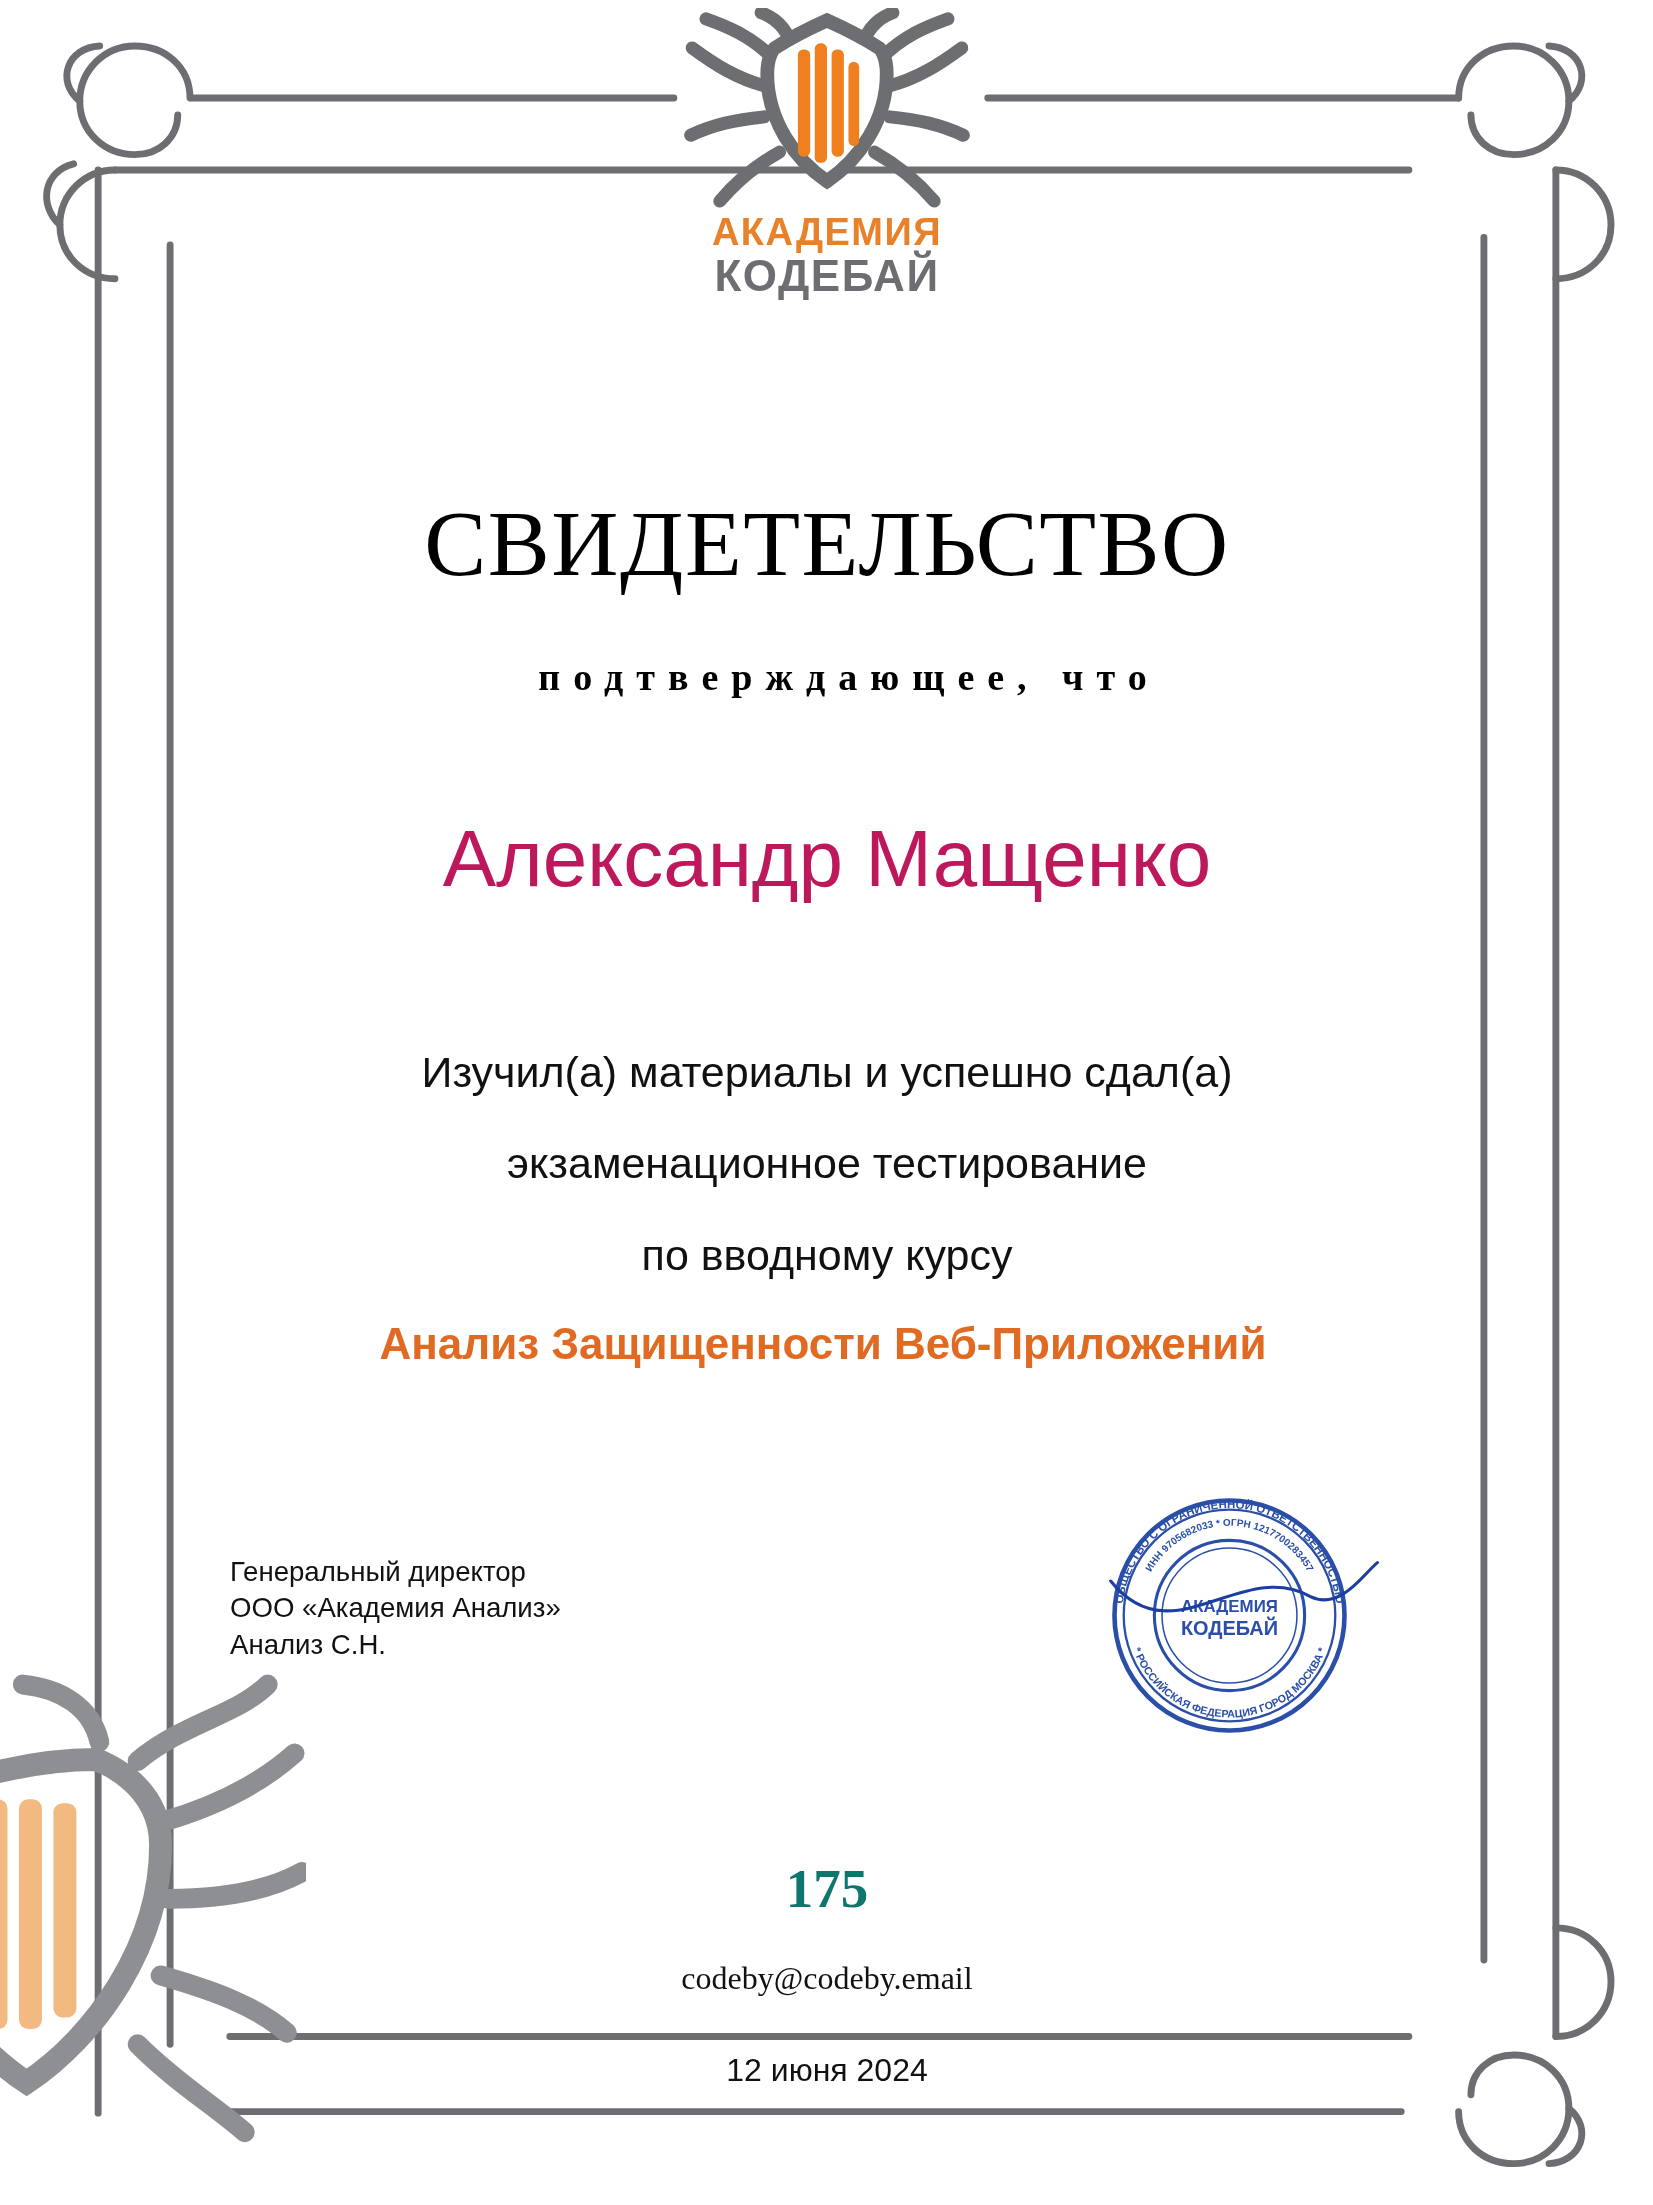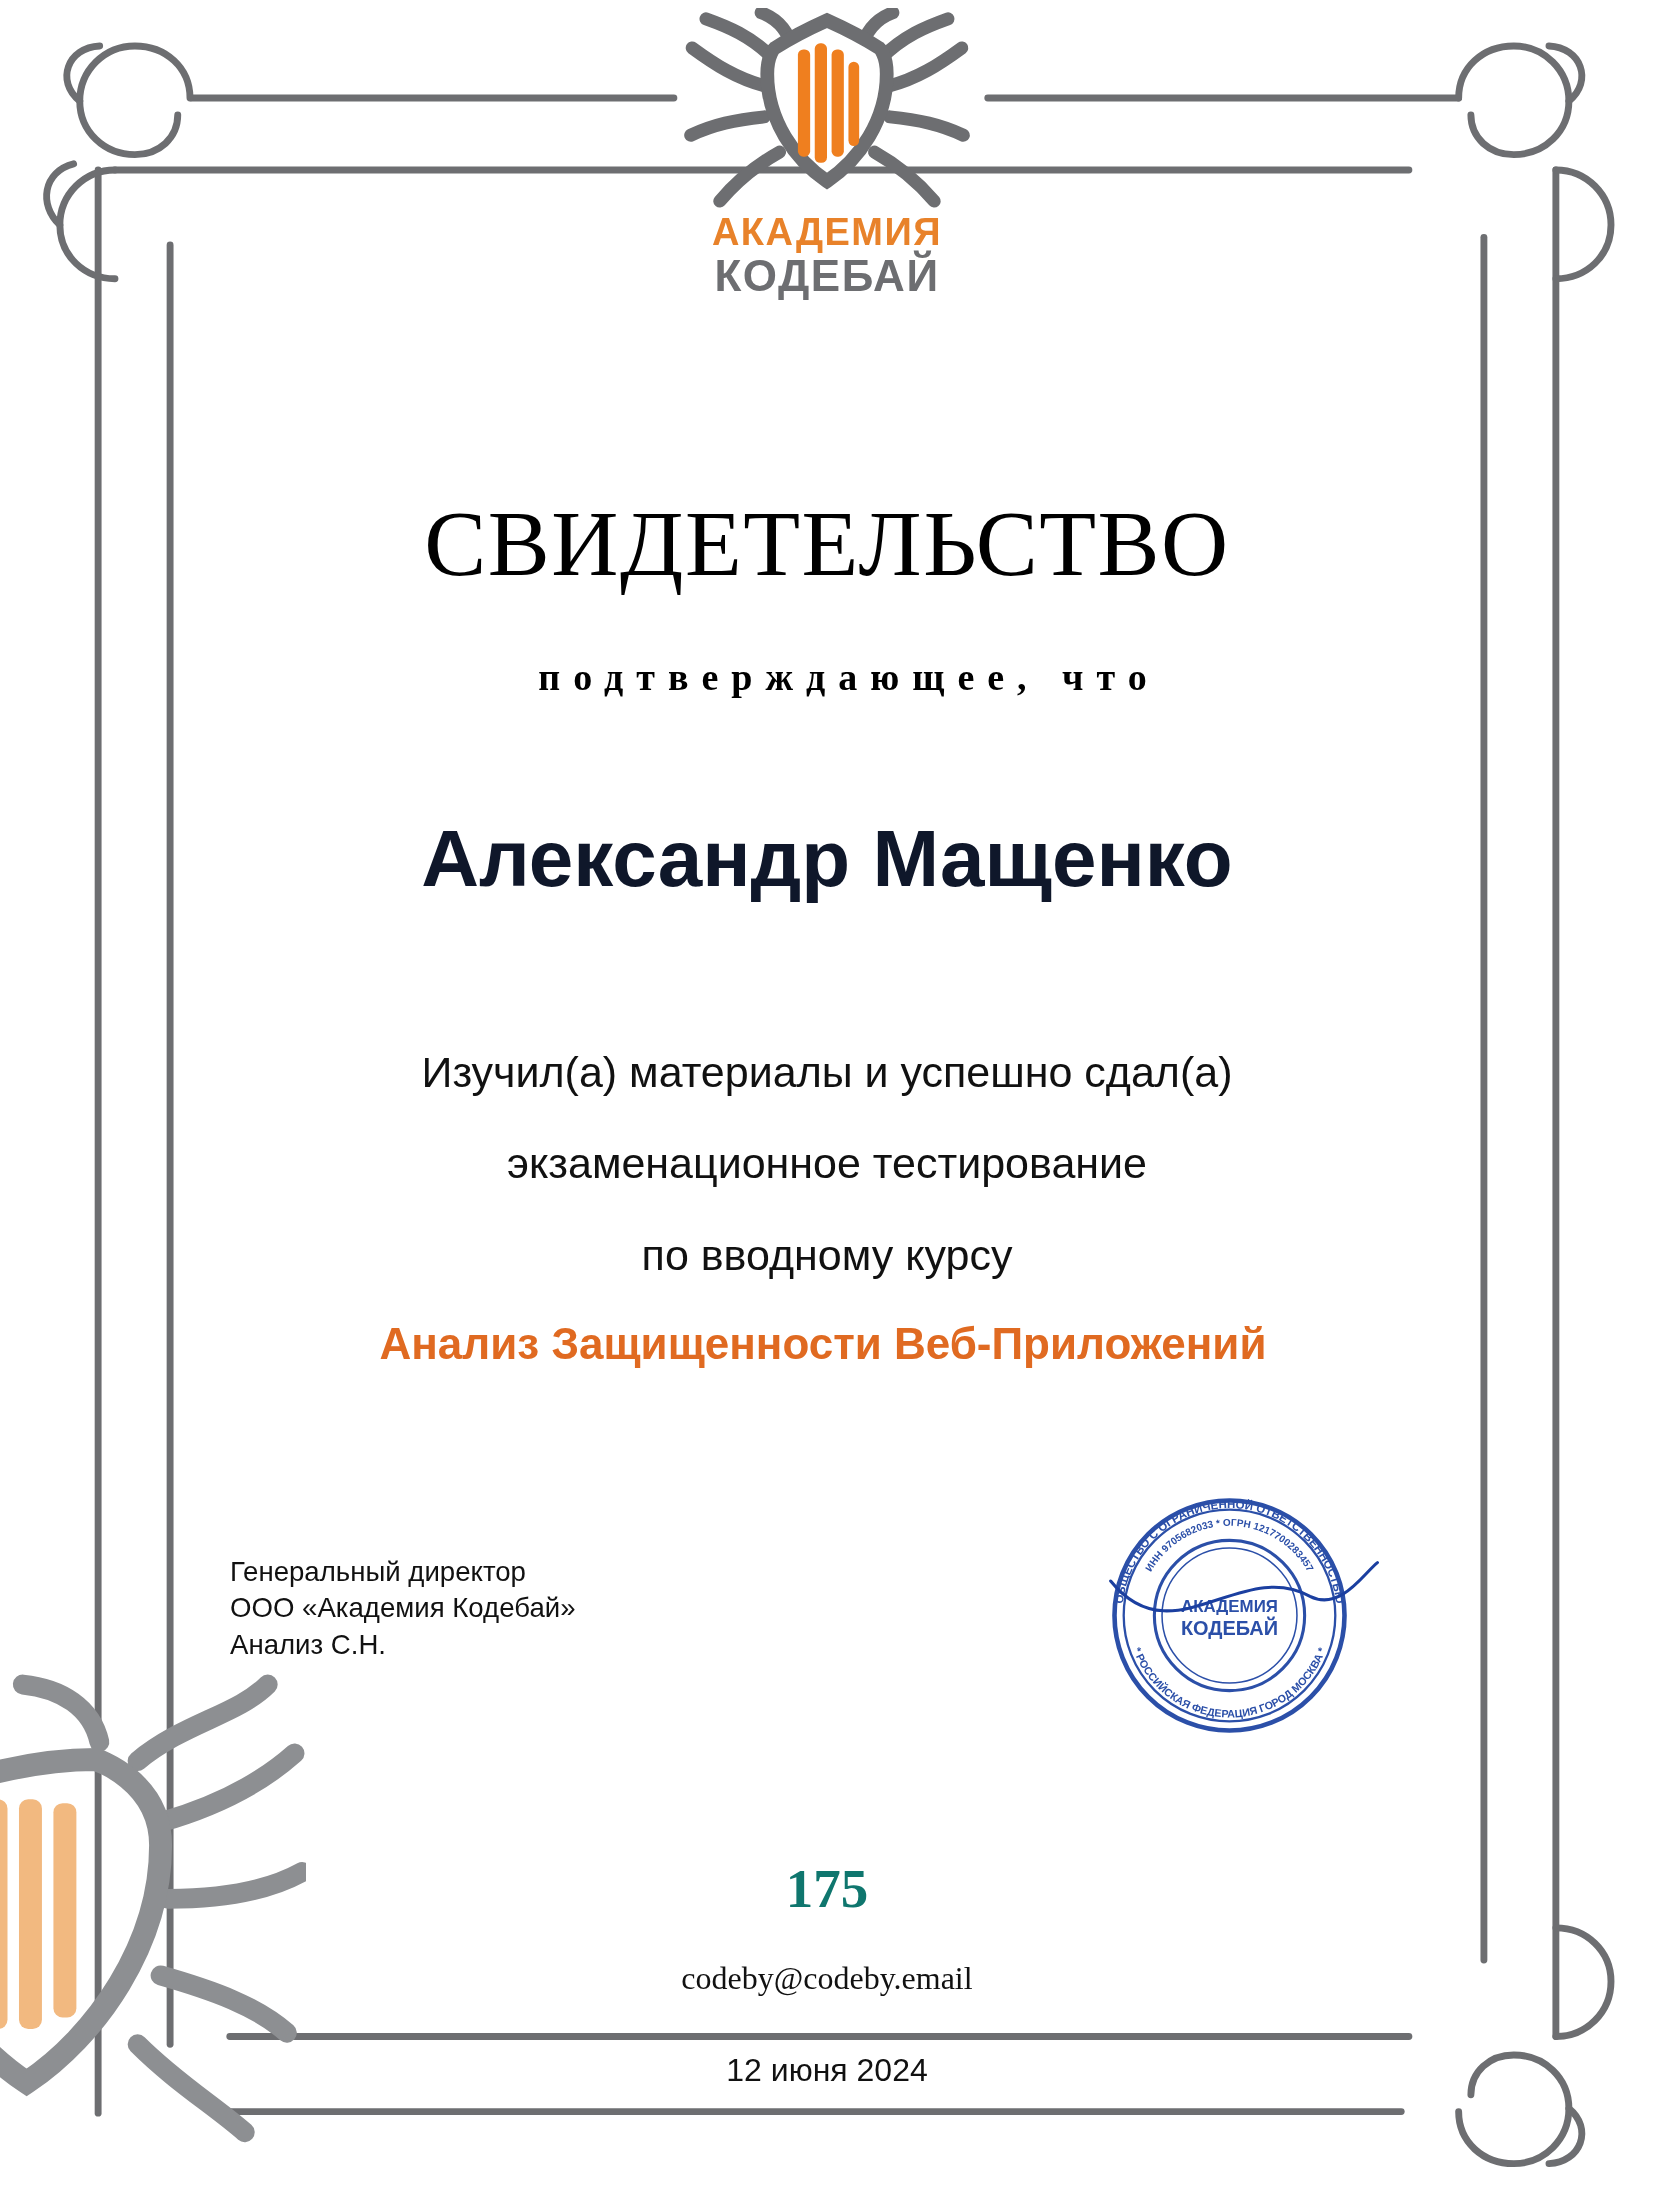--- a/index.html
+++ b/index.html
@@ -80,22 +80,21 @@
     letter-spacing: 13px;
     color: #000;
     padding-left: 44px;
   }
   .recipient {
     position: absolute;
     top: 813px;
     left: 0;
     right: 0;
     font-size: 80px;
-    color: #0f172a;
-    font-weight: bold;
+    color: #be185d;
   }
   .body-line {
     position: absolute;
     left: 0;
     right: 0;
     font-size: 43px;
     color: #111;
   }
   .bl1 { top: 1048px; }
   .bl2 { top: 1139px; }
@@ -273,21 +272,21 @@
 
   <div class="body-line bl1">Изучил(а) материалы и успешно сдал(а)</div>
   <div class="body-line bl2">экзаменационное тестирование</div>
   <div class="body-line bl3">по вводному курсу</div>
 
   <div class="course">Анализ Защищенности Веб-Приложений</div>
 </div>
 
 <div class="signature">
   <div>Генеральный директор</div>
-  <div>ООО «Академия Кодебай»</div>
+  <div>ООО «Академия Анализ»</div>
   <div>Анализ С.Н.</div>
 </div>
 
 <div class="stamp">
   <svg width="299" height="299" viewBox="0 0 390 390" fill="none" xmlns="http://www.w3.org/2000/svg">
     <defs>
       <path id="arcTop" d="M 55 195 A 140 140 0 0 1 335 195"></path>
       <path id="arcTop2" d="M 78 195 A 117 117 0 0 1 312 195"></path>
       <path id="arcBottom" d="M 62 195 A 133 133 0 0 0 328 195"></path>
     </defs>

